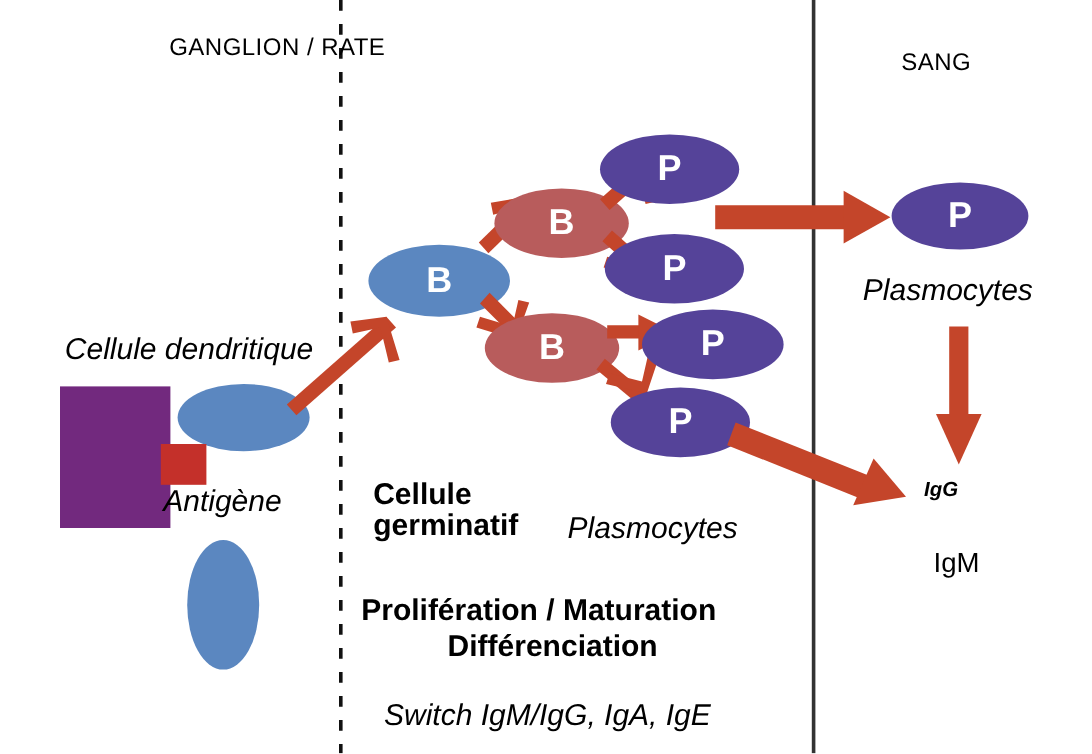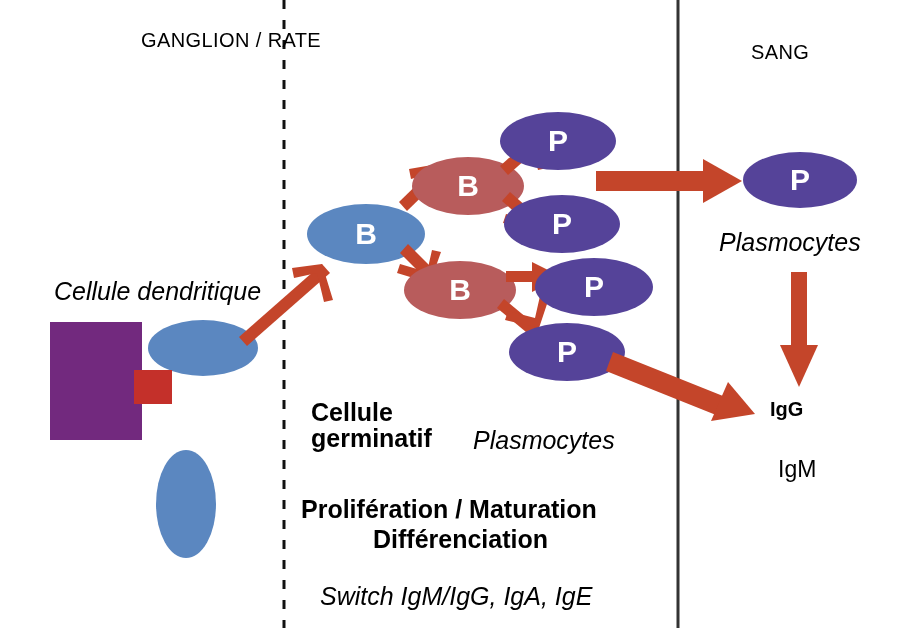--- a/index.html
+++ b/index.html
@@ -41,21 +41,22 @@
   }
   .ital-sm {
     font-size: 23px;
   }
   .bold {
     font-weight: bold;
     font-size: 25px;
   }
   .bold-lg {
     font-weight: bold;
-    font-size: 20px;
+    font-size: 17px;
+    font-style: italic;
   }
   .cell-letter {
     position: absolute;
     color: #ffffff;
     font-weight: bold;
     font-size: 30px;
     text-align: center;
     line-height: 1;
     pointer-events: none;
   }
@@ -149,20 +150,21 @@
   <div class="cell-letter" style="left:528px; top:126px; width:60px;">P</div>
   <div class="cell-letter" style="left:532px; top:209px; width:60px;">P</div>
   <div class="cell-letter" style="left:564px; top:272px; width:60px;">P</div>
   <div class="cell-letter" style="left:537px; top:337px; width:60px;">P</div>
   <div class="cell-letter" style="left:770px; top:165px; width:60px;">P</div>
 
   <div class="lbl hdr" style="left:141px; top:29px;">GANGLION / RATE</div>
   <div class="lbl hdr" style="left:751px; top:29px;margin-top:12px;">SANG</div>
 
   <div class="lbl ital" style="left:18px; top:277px;margin-left:36px;">Cellule dendritique</div>
+  <div class="lbl ital" style="left:136px; top:404px;">Antigène</div>
 
   <div class="lbl bold" style="left:311px; top:398px;">Cellule</div>
   <div class="lbl bold" style="left:311px; top:424px;">germinatif</div>
 
   <div class="lbl ital" style="left:473px; top:426px;">Plasmocytes</div>
 
   <div class="lbl bold" style="left:301px; top:495px;">Prolifération / Maturation</div>
   <div class="lbl bold" style="left:373px; top:525px;">Différenciation</div>
 
   <div class="lbl ital" style="left:320px; top:582px;font-style:italic;">Switch IgM/IgG, IgA, IgE</div>

